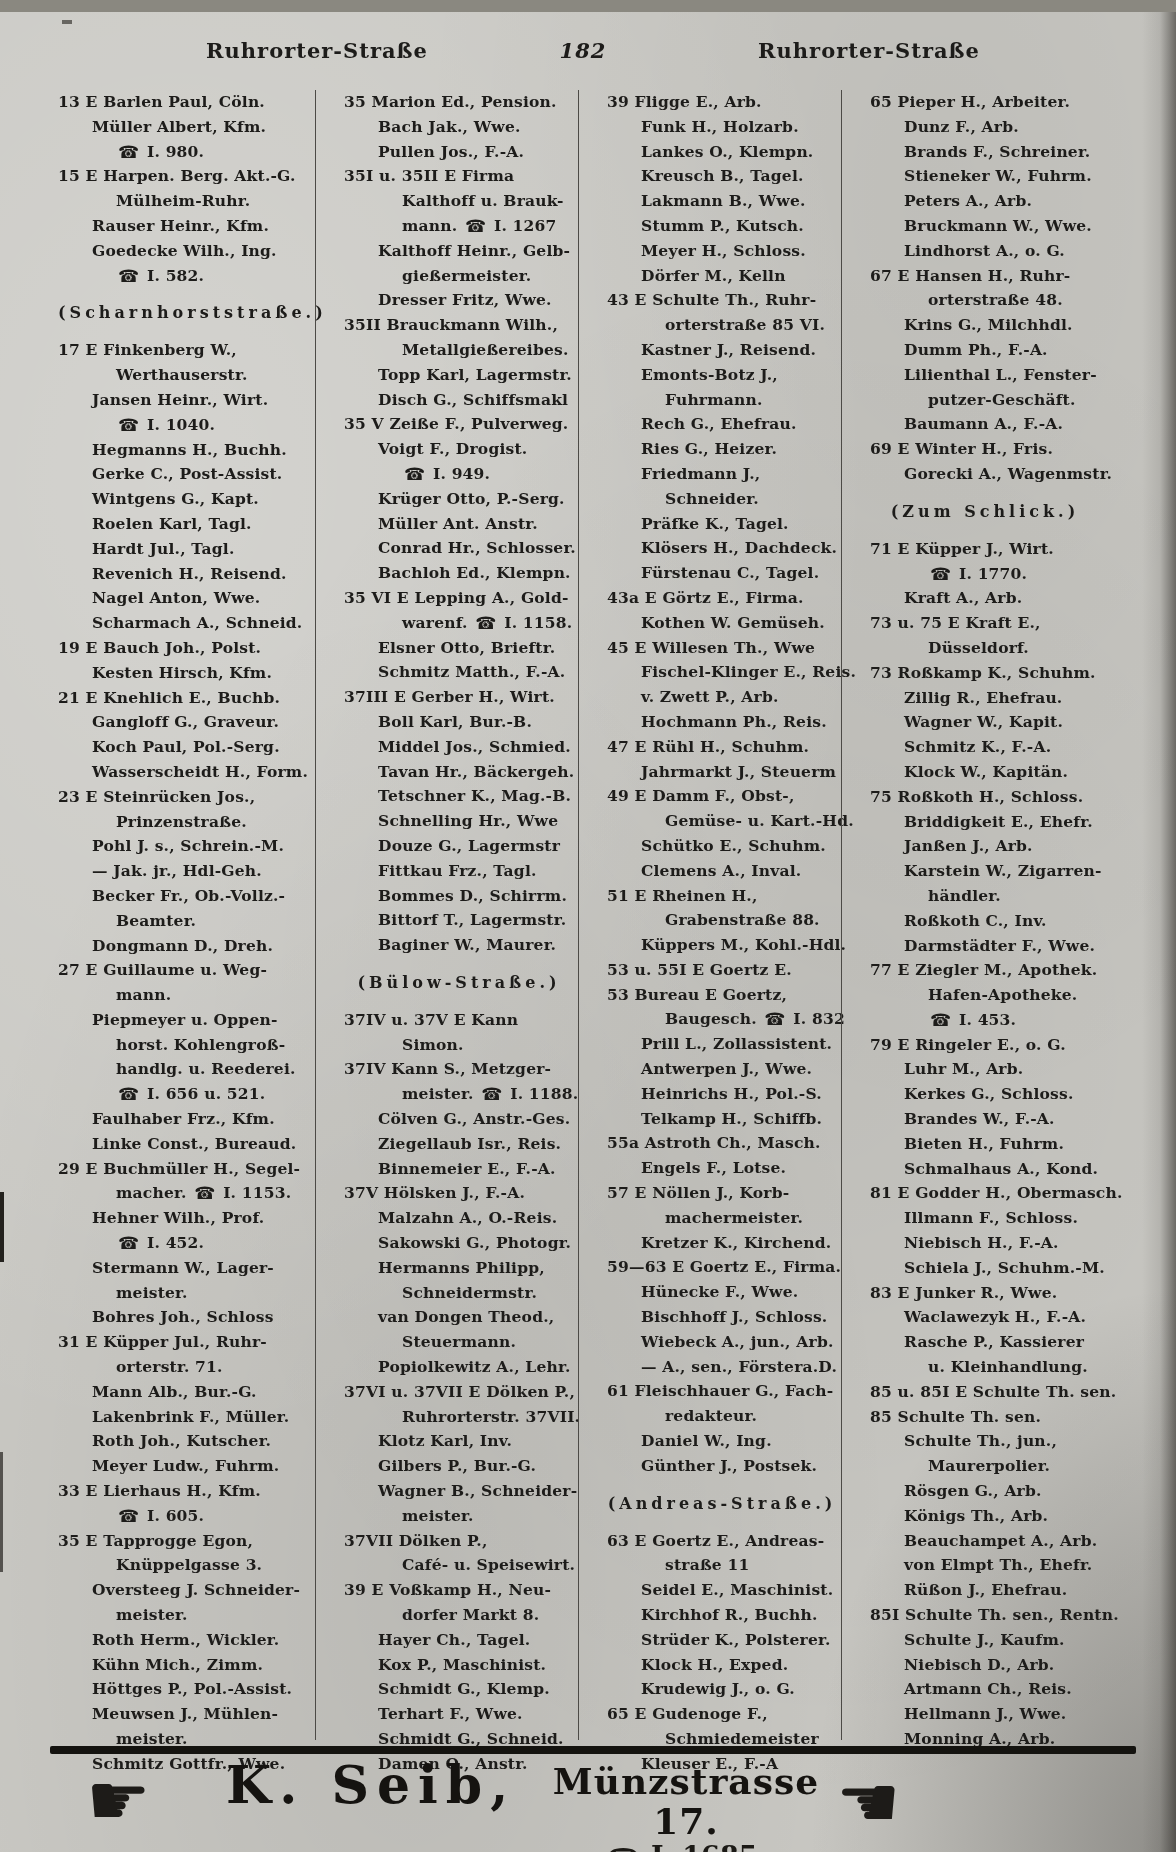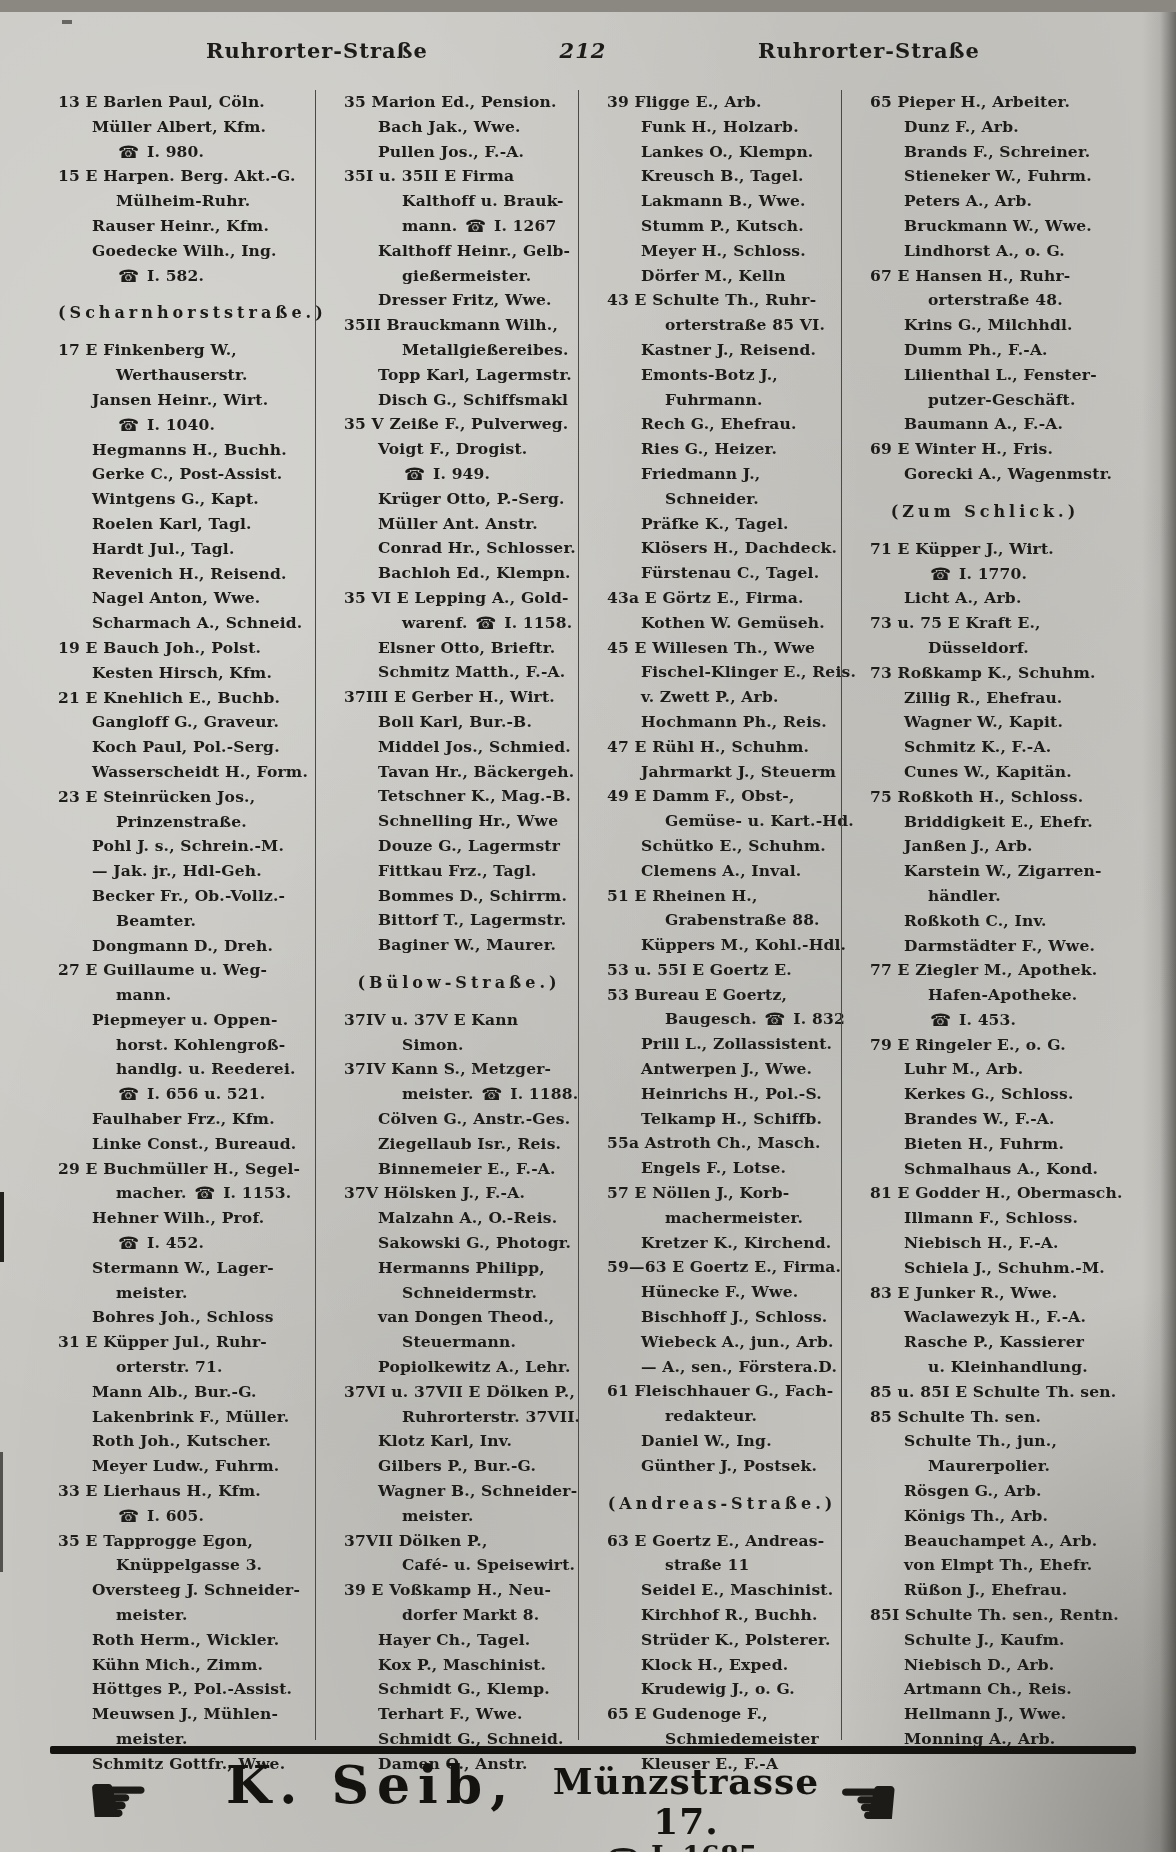--- a/index.html
+++ b/index.html
@@ -40,21 +40,21 @@
   .ad-phone .tel{font-size:26px;}
   .artifact{position:absolute;background:#23211d;}
 </style>
 </head>
 <body>
 
 <div class="page">
 
   <div class="hdr">
     <span class="hl">Ruhrorter-Straße</span>
-    <span class="hc">212</span>
+    <span class="hc">182</span>
     <span class="hr">Ruhrorter-Straße</span>
   </div>
 
   <div class="cols">
     <div class="col">
         <div class="line i0">13 E Barlen Paul, Cöln.</div>
         <div class="line i1">Müller Albert, Kfm.</div>
         <div class="line i2"><span class="tel">☎</span> I. 980.</div>
         <div class="line i0">15 E Harpen. Berg. Akt.-G.</div>
         <div class="line i2">Mülheim-Ruhr.</div>
@@ -272,28 +272,28 @@
         <div class="line i1">Krins G., Milchhdl.</div>
         <div class="line i1">Dumm Ph., F.-A.</div>
         <div class="line i1">Lilienthal L., Fenster-</div>
         <div class="line i2">putzer-Geschäft.</div>
         <div class="line i1">Baumann A., F.-A.</div>
         <div class="line i0">69 E Winter H., Fris.</div>
         <div class="line i1">Gorecki A., Wagenmstr.</div>
         <div class="heading">(Zum Schlick.)</div>
         <div class="line i0">71 E Küpper J., Wirt.</div>
         <div class="line i2"><span class="tel">☎</span> I. 1770.</div>
-        <div class="line i1">Licht A., Arb.</div>
+        <div class="line i1">Kraft A., Arb.</div>
         <div class="line i0">73 u. 75 E Kraft E.,</div>
         <div class="line i2">Düsseldorf.</div>
         <div class="line i0">73 Roßkamp K., Schuhm.</div>
         <div class="line i1">Zillig R., Ehefrau.</div>
         <div class="line i1">Wagner W., Kapit.</div>
         <div class="line i1">Schmitz K., F.-A.</div>
-        <div class="line i1">Cunes W., Kapitän.</div>
+        <div class="line i1">Klock W., Kapitän.</div>
         <div class="line i0">75 Roßkoth H., Schloss.</div>
         <div class="line i1">Briddigkeit E., Ehefr.</div>
         <div class="line i1">Janßen J., Arb.</div>
         <div class="line i1">Karstein W., Zigarren-</div>
         <div class="line i2">händler.</div>
         <div class="line i1">Roßkoth C., Inv.</div>
         <div class="line i1">Darmstädter F., Wwe.</div>
         <div class="line i0">77 E Ziegler M., Apothek.</div>
         <div class="line i2">Hafen-Apotheke.</div>
         <div class="line i2"><span class="tel">☎</span> I. 453.</div>

